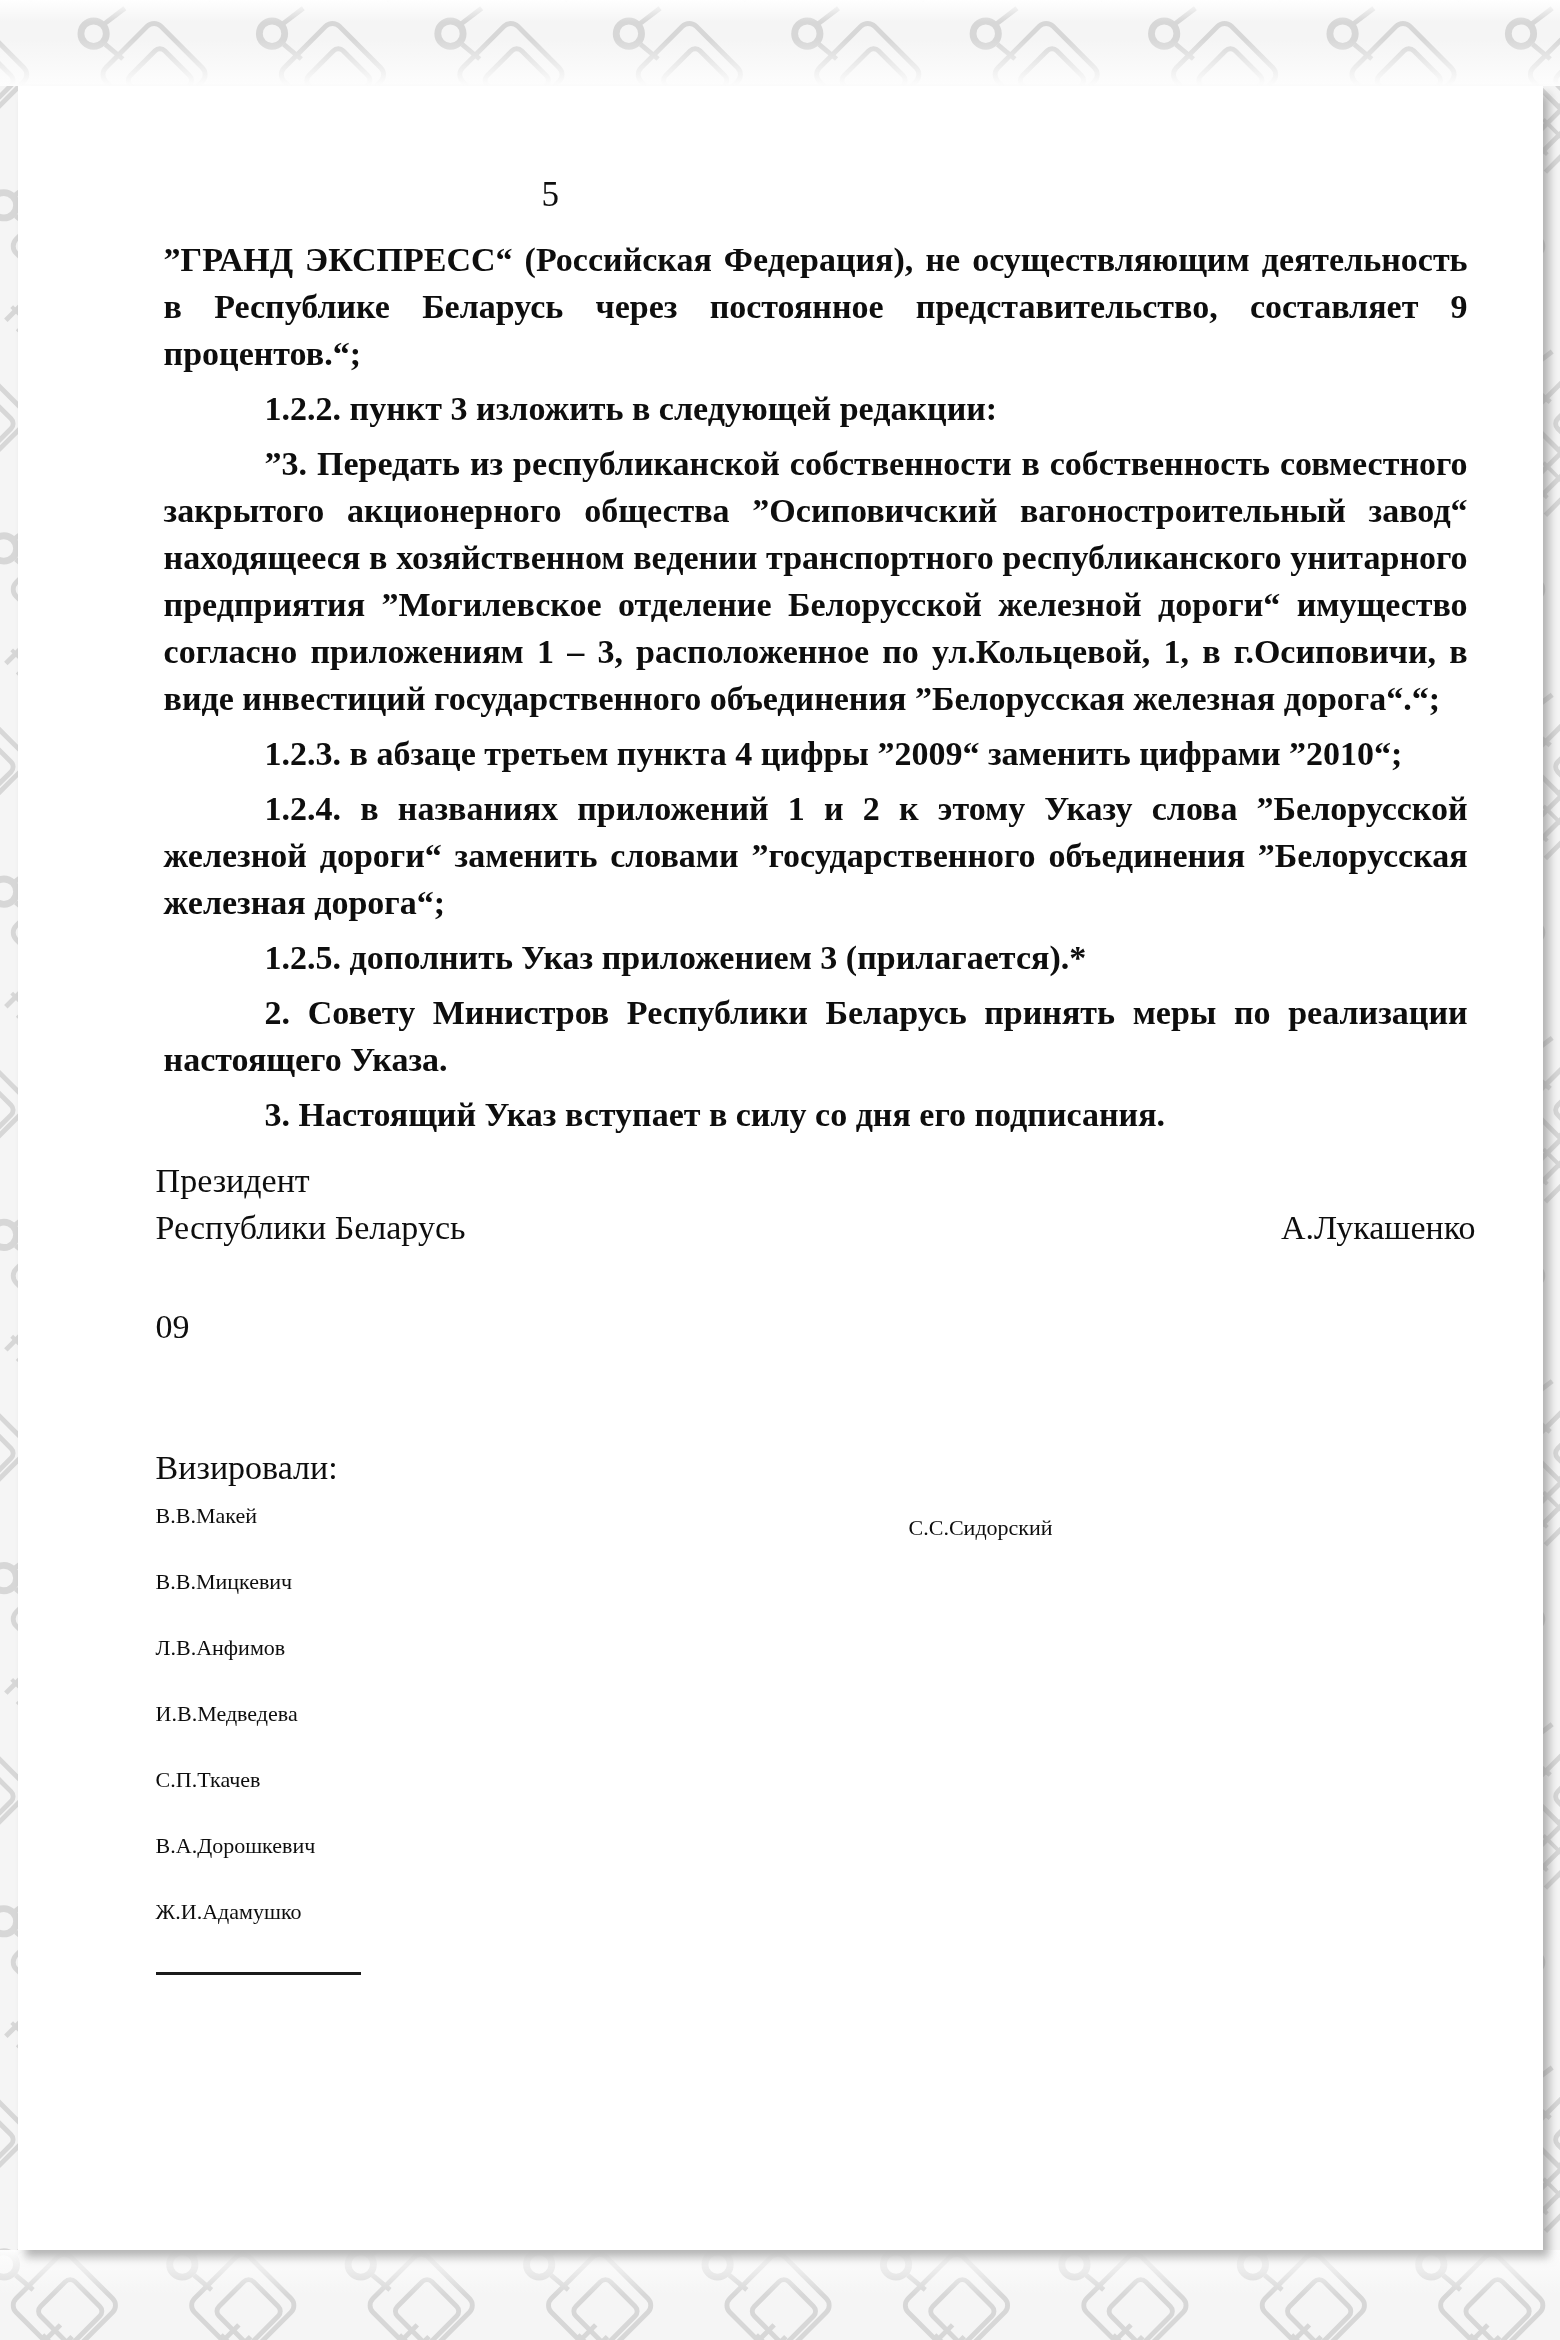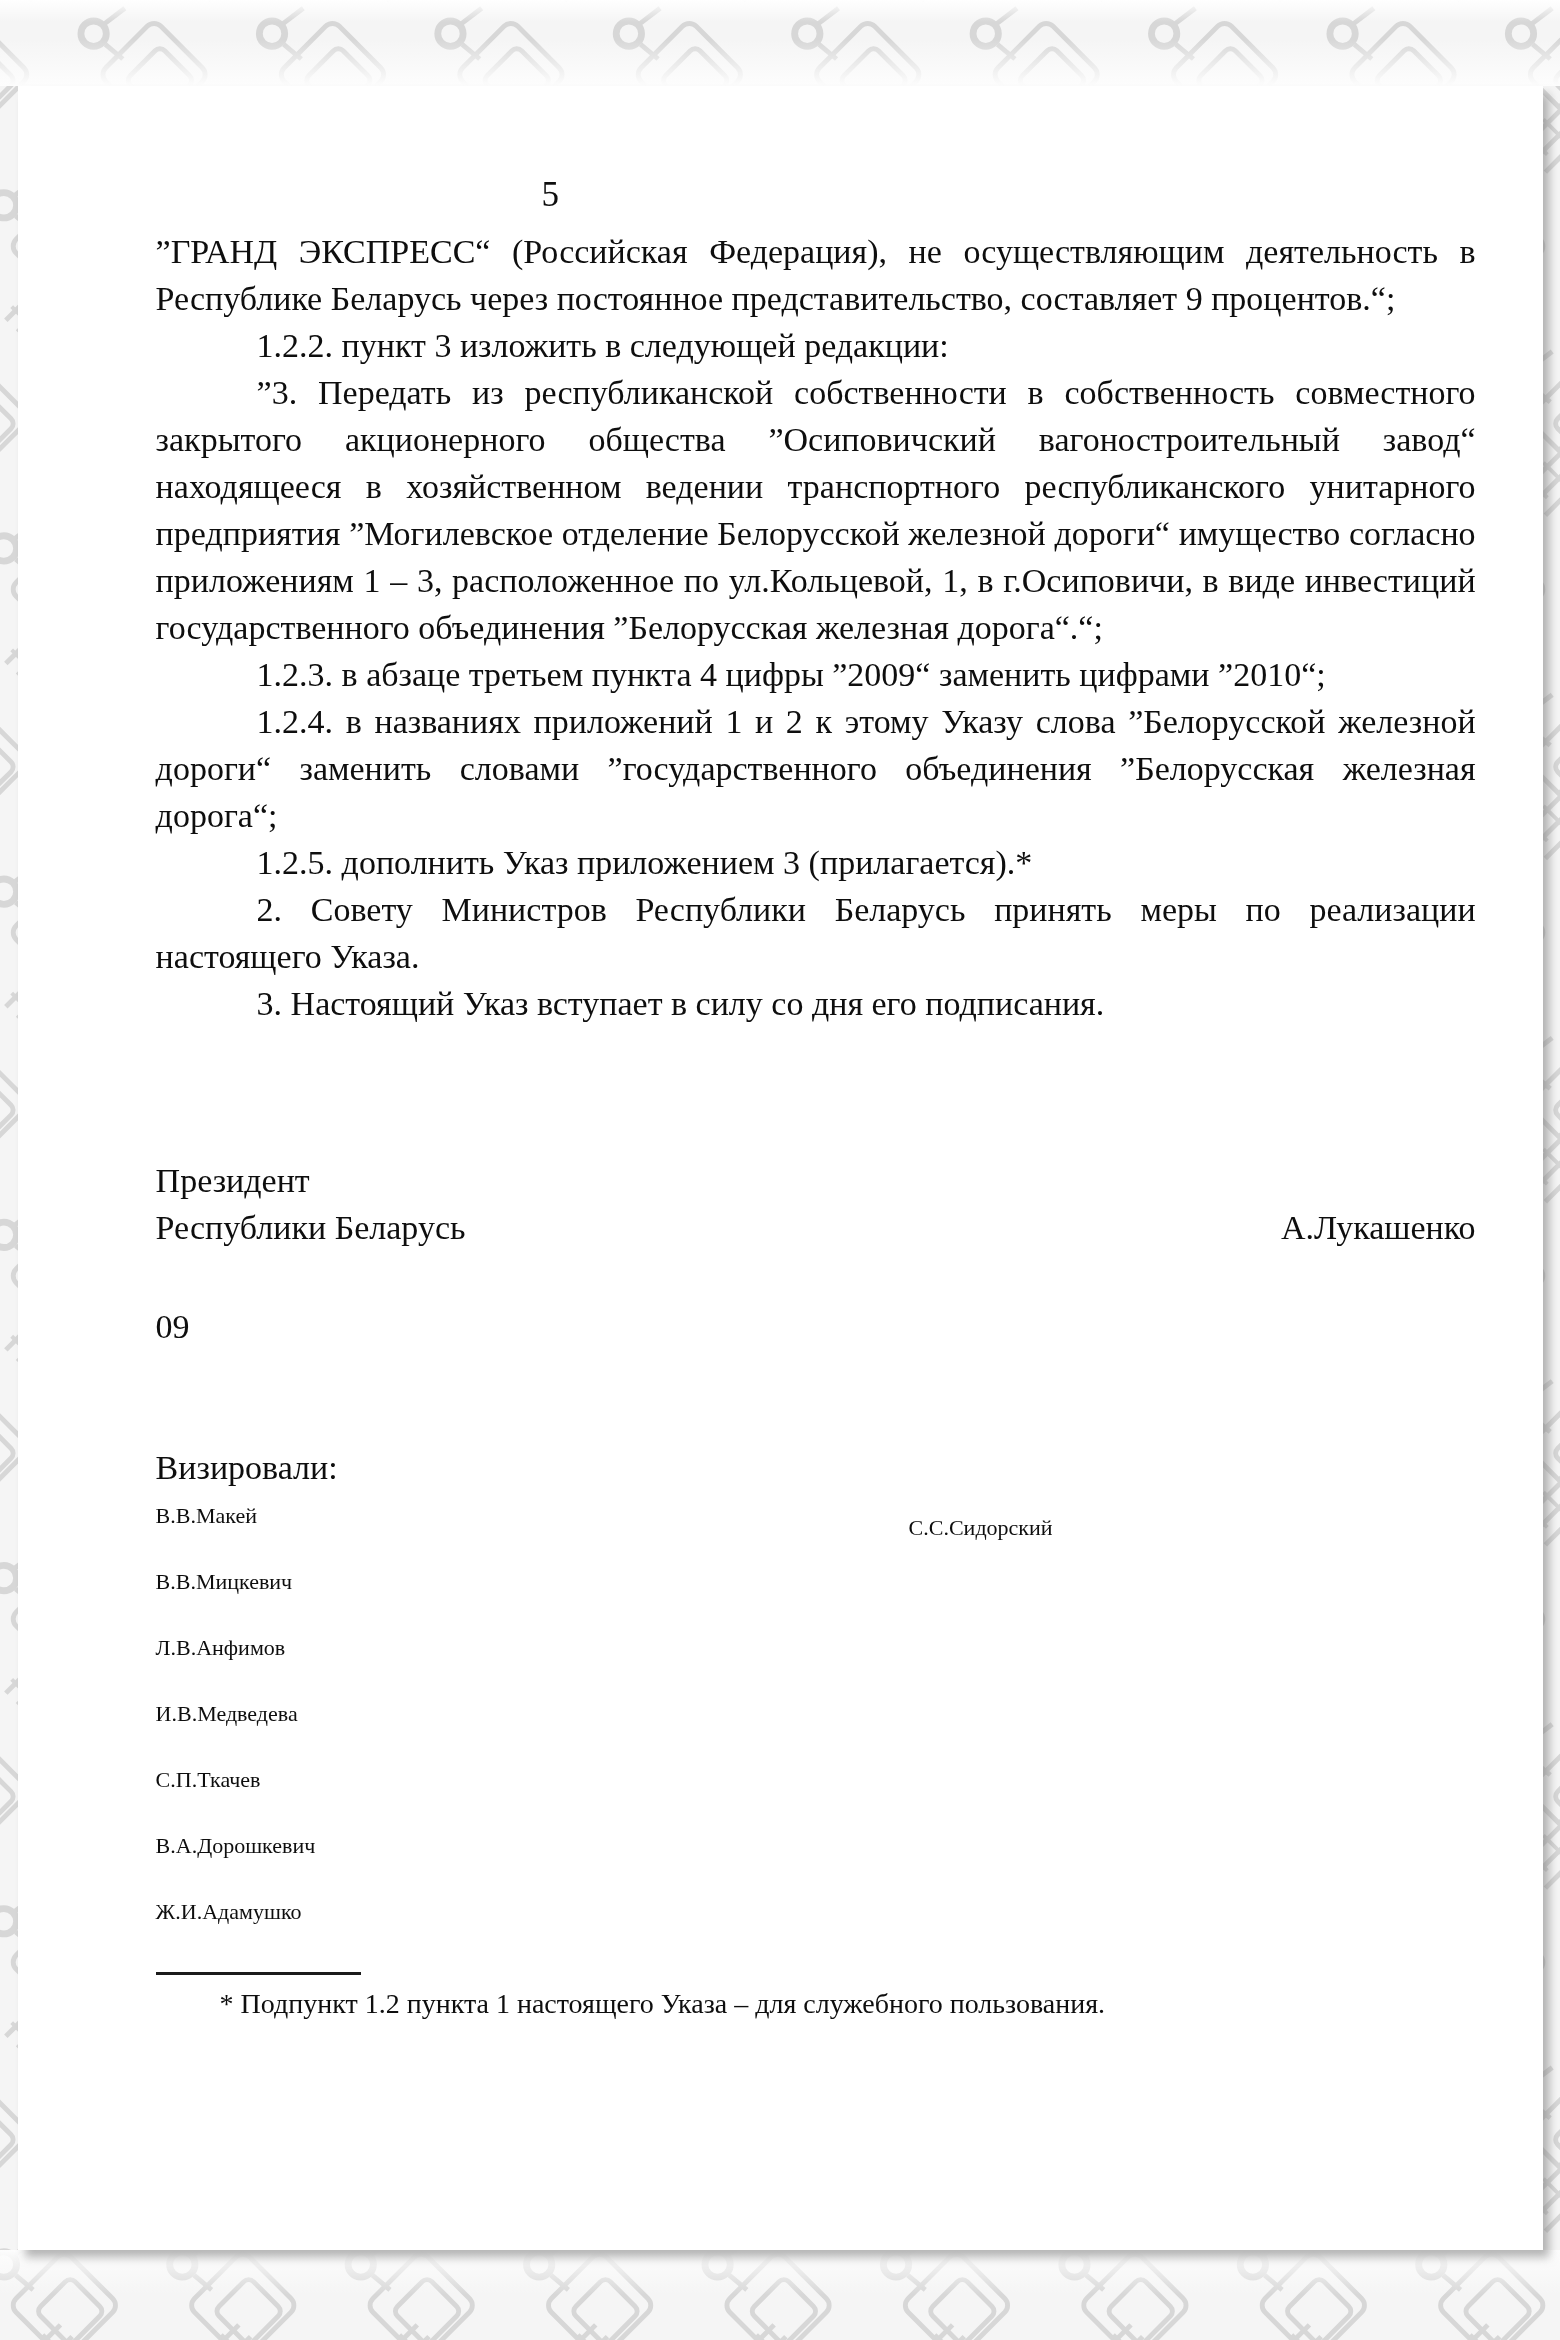--- a/index.html
+++ b/index.html
@@ -23,21 +23,21 @@
     color:#0e0e0e;
   }
   .pagenum{
     position:absolute;left:524px;top:88px;
     font-size:35px;line-height:41px;
   }
   .body-text{
     position:absolute;left:138px;top:142px;width:1320px;
     font-size:34px;line-height:47px;text-align:justify;
   }
-  .body-text p{margin:0;}
+  .body-text p{margin:8px;font-weight:bold;}
   .body-text p.indent{text-indent:101px;}
   .sig-block{
     position:absolute;left:138px;top:1071px;width:1320px;
     display:flex;justify-content:space-between;align-items:flex-end;
     font-size:34px;line-height:47px;
   }
   .date-code{position:absolute;left:138px;top:1217px;font-size:34px;line-height:47px;}
   .visa-label{position:absolute;left:138px;top:1340px;font-size:34px;line-height:47px;margin-top:18px;}
   .visa-list{position:absolute;left:138px;top:1406px;width:1320px;font-size:22px;}
   .visa-row{height:66px;line-height:47px;position:relative;}
@@ -280,16 +280,15 @@
     </div>
     <div class="visa-row">
       <span>В.А.Дорошкевич</span>
     </div>
     <div class="visa-row">
       <span>Ж.И.Адамушко</span>
     </div>
   </div>
 
   <div class="footnote-rule"></div>
-  <p class="footnote">* Подпункт 1.2 пункта 1 настоящего Указа – для служебного пользования.</p>
 
 </div>
 
 
 </body></html>

